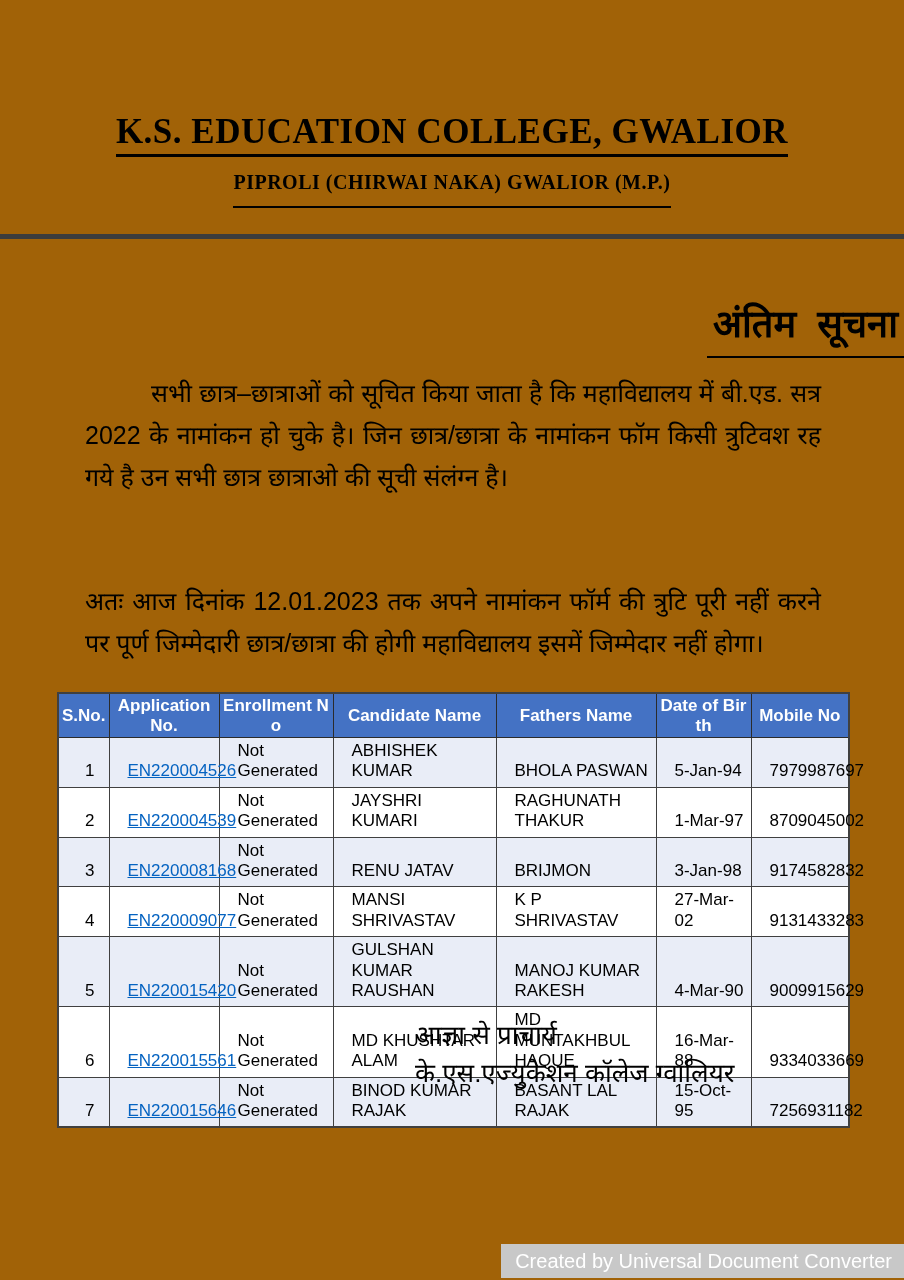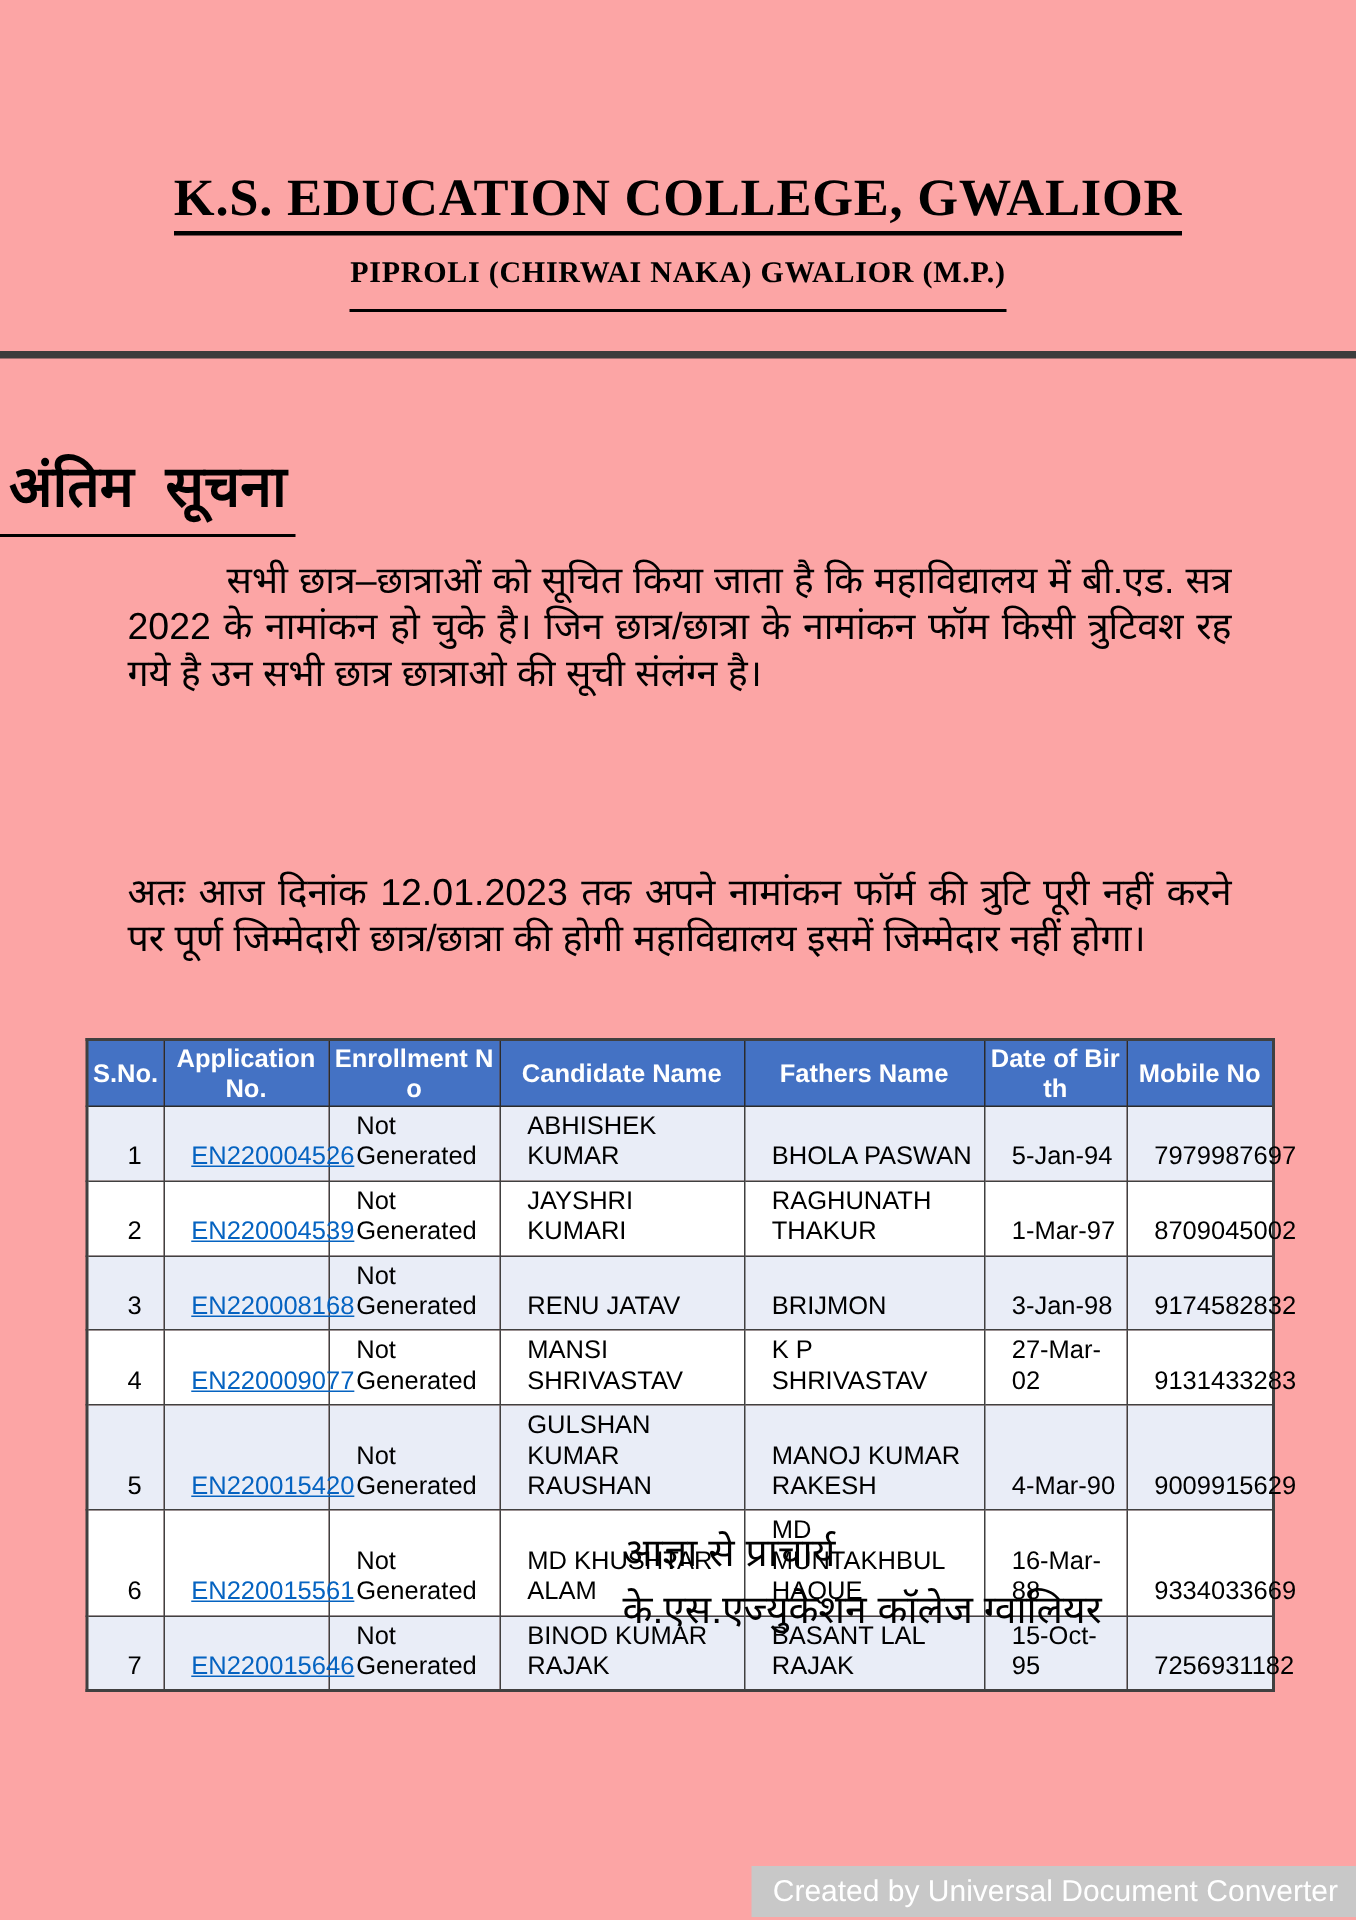--- a/index.html
+++ b/index.html
@@ -4,51 +4,51 @@
 <style>
   * { box-sizing: border-box; margin: 0; padding: 0; }
   html, body { background: #ffffff; }
   body {
     width: 904px; height: 1280px;
     position: relative;
     overflow: hidden;
     font-family: "Liberation Sans", sans-serif;
     color: #000;
   }
-  .page { position: absolute; inset: 0; background: #fca5a5; }
+  .page { position: absolute; inset: 0; background: #a16207; }
 
   
   .letterhead { position: absolute; top: 112px; left: 0; width: 904px; text-align: center; }
   .college-name {
     font-family: "Liberation Serif", serif;
     font-size: 35px; font-weight: bold; letter-spacing: 0.5px;
     display: inline-block;
     border-bottom: 3px solid #000; padding-bottom: 2px;
   }
   .college-address {
     font-family: "Liberation Serif", serif;
     font-size: 20px; font-weight: bold; letter-spacing: 0.5px;
     display: inline-block; margin-top: 14px;
     border-bottom: 2px solid #000; padding-bottom: 12px;
   }
   .top-rule { position: absolute; top: 234px; left: 0; width: 904px; height: 5px; background: #3c3c3c; }
 
   
-  .notice-title-wrap { position: absolute; top: 296px; left: 0; width: 904px; text-align: left; }
+  .notice-title-wrap { position: absolute; top: 296px; left: 0; width: 904px; text-align: right; }
   .notice-title {
     display: inline-block;
     font-size: 38px; font-weight: bold;
     white-space: pre;
     border-bottom: 2px solid #000; padding: 0 6px 8px 6px;
   }
 
   
   .para {
     position: absolute; left: 85px; width: 736px;
-    font-size: 25px; line-height: 31px;
+    font-size: 25px; line-height: 42px;
     text-align: justify;
   }
   .para-1 { top: 372px; text-indent: 66px; }
   .para-2 { top: 540px; margin-top: 40px; }
 
   
   table.students {
     position: absolute; top: 692px; left: 57px;
     width: 791px;
     border-collapse: collapse;

